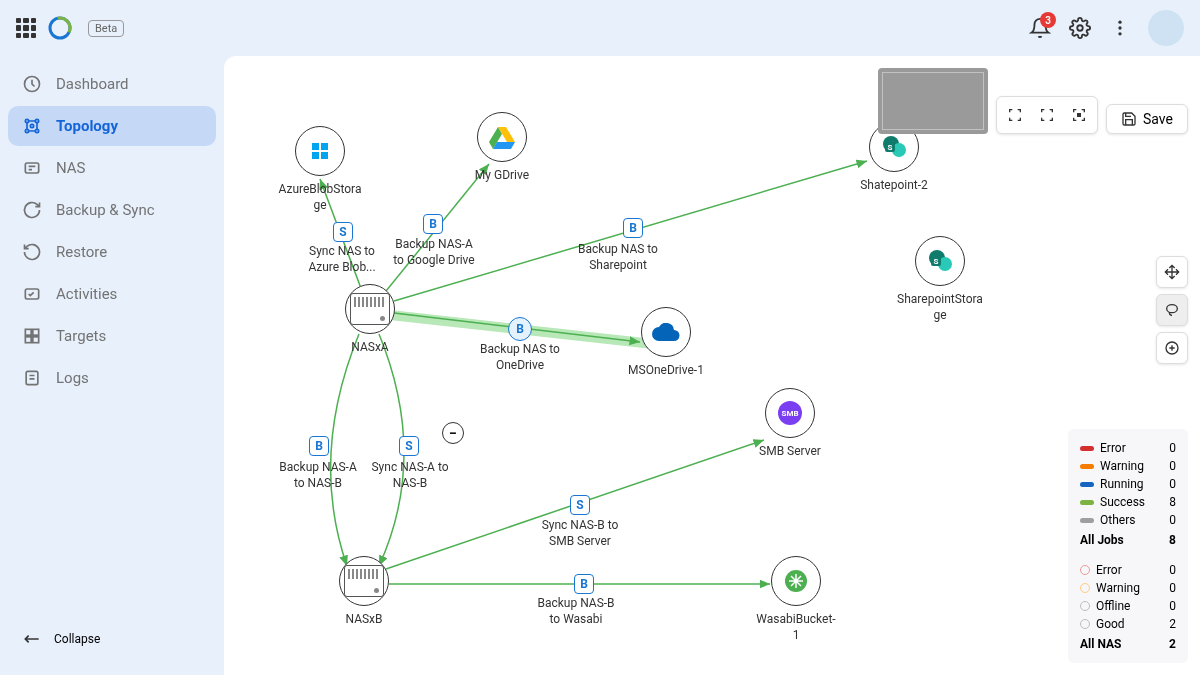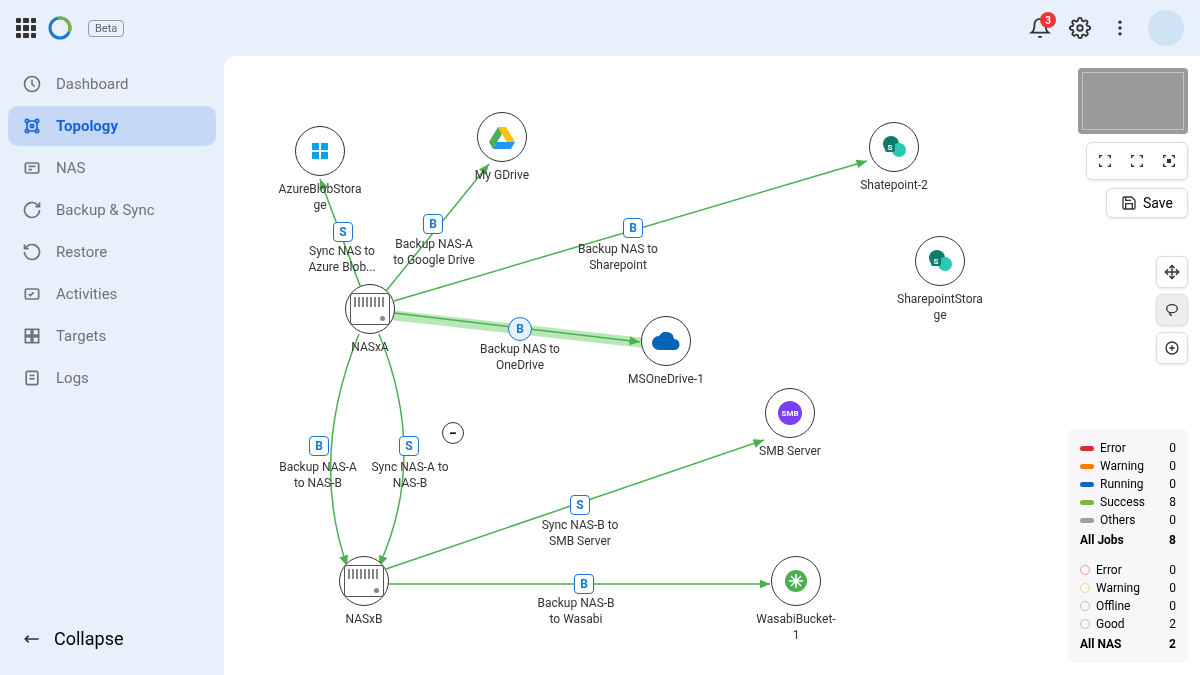--- a/index.html
+++ b/index.html
@@ -14,30 +14,30 @@
 .header-right{display:flex;align-items:center;gap:16px}
 .header-icon{width:24px;height:24px;cursor:pointer;position:relative;display:flex;align-items:center;justify-content:center}
 .badge{position:absolute;top:-4px;right:-4px;background:#e53935;color:#fff;border-radius:50%;width:16px;height:16px;font-size:10px;display:flex;align-items:center;justify-content:center;font-weight:600}
 .avatar{width:36px;height:36px;border-radius:50%;background:#cfe2f3}
 .main{display:flex;height:calc(100% - 56px)}
 .sidebar{width:224px;padding:8px 8px 16px;display:flex;flex-direction:column;gap:2px}
 .nav-item{display:flex;align-items:center;gap:14px;padding:10px 14px;border-radius:10px;cursor:pointer;font-size:15px;color:#737373}
 .nav-item.active{background:#c5d9f7;color:#1565d8;font-weight:700}
 .nav-item svg{width:20px;height:20px;flex-shrink:0}
 .spacer{flex:1}
-.collapse{display:flex;align-items:center;gap:12px;padding:10px 14px;cursor:pointer;font-size:18px}
+.collapse{display:flex;align-items:center;gap:12px;padding:10px 14px;cursor:pointer;font-size:12px}
 .canvas{flex:1;background:#fff;border-radius:12px 0 0 0;position:relative;overflow:hidden}
 .node{position:absolute;text-align:center;width:100px}
 .node-circle{width:50px;height:50px;border:1.5px solid #333;border-radius:50%;background:#fff;margin:0 auto 6px;display:flex;align-items:center;justify-content:center}
 .node-label{font-size:12px;color:#333;line-height:1.3}
 .job-badge{position:absolute;width:20px;height:20px;border:1.5px solid #1976d2;border-radius:4px;background:#fff;color:#1976d2;font-size:12px;font-weight:700;display:flex;align-items:center;justify-content:center}
 .job-label{position:absolute;font-size:12px;text-align:center;color:#333;line-height:1.3;width:120px}
 .minus-badge{position:absolute;width:22px;height:22px;border:1.5px solid #333;border-radius:50%;background:#fff;display:flex;align-items:center;justify-content:center;font-size:14px;font-weight:bold}
 svg.edges{position:absolute;top:0;left:0;width:100%;height:100%;pointer-events:none}
-.right-panel{position:absolute;top:12px;right:12px;display:flex;flex-direction:column;gap:8px;align-items:flex-end}
+.right-panel{position:absolute;top:12px;right:12px;display:flex;flex-direction:row;gap:8px;align-items:flex-end}
 .minimap{width:110px;height:66px;background:#9a9a9a;border-radius:4px;position:relative}
 .minimap::after{content:"";position:absolute;inset:4px;border:1px solid rgba(255,255,255,0.4)}
 .toolbar{background:#fff;border:1px solid #ddd;border-radius:6px;display:flex;padding:4px;gap:4px;box-shadow:0 1px 3px rgba(0,0,0,0.1)}
 .tool-btn{width:28px;height:28px;display:flex;align-items:center;justify-content:center;cursor:pointer;border-radius:4px}
 .save-btn{background:#fff;border:1px solid #ddd;border-radius:6px;padding:6px 14px;display:flex;align-items:center;gap:6px;cursor:pointer;font-size:14px;box-shadow:0 1px 3px rgba(0,0,0,0.1)}
 .side-tools{position:absolute;right:12px;top:200px;display:flex;flex-direction:column;gap:6px}
 .side-tool{width:32px;height:32px;background:#fff;border:1px solid #ddd;border-radius:6px;display:flex;align-items:center;justify-content:center;cursor:pointer;box-shadow:0 1px 3px rgba(0,0,0,0.1)}
 .legend{position:absolute;right:12px;bottom:12px;background:#f7f7f9;border-radius:6px;padding:10px 12px;width:120px;font-size:12px}
 .legend-row{display:flex;align-items:center;justify-content:space-between;padding:2px 0}
 .legend-left{display:flex;align-items:center;gap:6px}
@@ -227,21 +227,21 @@
           </svg>
         </div>
         <div class="node-label">SharepointStora<br>ge</div>
       </div>
     <div class="node" style="left:96px;top:228px">
         <div class="node-circle">
           <div class="nas-box"></div>
         </div>
         <div class="node-label">NASxA</div>
       </div>
-    <div class="node" style="left:392px;top:260px">
+    <div class="node" style="left:392px;top:251px">
         <div class="node-circle">
           <svg width="28" height="18" viewBox="0 0 28 18">
             <path d="M22 18H7a7 7 0 010-14 8 8 0 0115 3 5 5 0 010 11z" fill="#0364b8"></path>
           </svg>
         </div>
         <div class="node-label">MSOneDrive-1</div>
       </div>
     <div class="node" style="left:516px;top:332px">
         <div class="node-circle">
           <svg width="28" height="28" viewBox="0 0 28 28">

